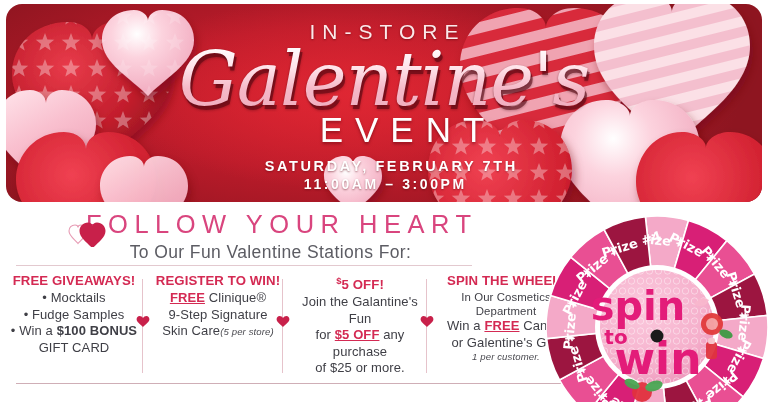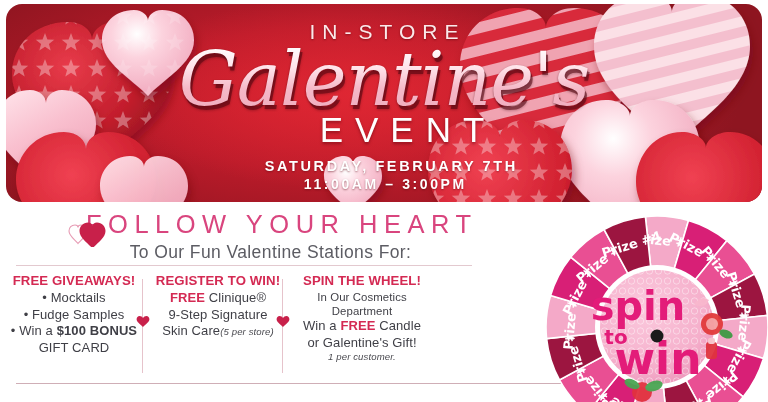--- a/index.html
+++ b/index.html
@@ -145,21 +145,21 @@
   .col-head{
     font-size:13.2px; font-weight:700; color:#d42a53;
     letter-spacing:.1px; line-height:15px;
   }
   .col-line{
     font-size:13px; color:#3f3f46; line-height:16.5px; letter-spacing:.1px;
   }
   .col-line.small{ font-size:11.4px; line-height:14px; }
   .col-line.tiny{ font-size:9.6px; line-height:12px; font-style:italic; color:#4a4a50;}
   .b{ font-weight:700; }
-  .pinkb{ font-weight:700; color:#d42a53; }
+  .pinkb{ font-weight:700; color:#d42a53;text-decoration:underline; }
   .supd{ font-size:9.5px; vertical-align:super; }
   .head-block{ margin-bottom:2px; }
 
   
   .vdiv{
     position:absolute; right:-2px; top:6px; width:14px; height:94px;
   }
   .vdiv .ln{
     position:absolute; left:6px; top:0; width:1px; height:94px; background:#e6c3cb;
   }
@@ -306,20 +306,32 @@
       <div class="col-line">9-Step Signature</div>
       <div class="col-line"><span>Skin Care</span><span class="col-line tiny" style="display:inline">(5 per store)</span></div>
       <div class="vdiv">
         <div class="ln"></div>
         <svg class="hh" viewBox="0 0 14 13">
           <path d="M3.6 1 C1.8 1 0.6 2.4 0.6 4.2 C0.6 6.8 3.6 8.6 7 12 C10.4 8.6 13.4 6.8 13.4 4.2 C13.4 2.4 12.2 1 10.4 1 C9 1 7.7 1.8 7 2.9 C6.3 1.8 5 1 3.6 1 Z" fill="#c8204a"></path>
         </svg>
       </div>
     </div>
 
+    <div class="col col3">
+      <div class="col-head head-block"><span class="supd">$</span><span>5 OFF!</span></div>
+      <div class="col-line">Join the Galantine's Fun</div>
+      <div class="col-line"><span>for </span><span class="pinkb">$5 OFF</span><span> any purchase</span></div>
+      <div class="col-line">of $25 or more.</div>
+      <div class="vdiv">
+        <div class="ln"></div>
+        <svg class="hh" viewBox="0 0 14 13">
+          <path d="M3.6 1 C1.8 1 0.6 2.4 0.6 4.2 C0.6 6.8 3.6 8.6 7 12 C10.4 8.6 13.4 6.8 13.4 4.2 C13.4 2.4 12.2 1 10.4 1 C9 1 7.7 1.8 7 2.9 C6.3 1.8 5 1 3.6 1 Z" fill="#c8204a"></path>
+        </svg>
+      </div>
+    </div>
 
     <div class="col col4">
       <div class="col-head head-block">SPIN THE WHEEL!</div>
       <div class="col-line small">In Our Cosmetics Department</div>
       <div class="col-line"><span>Win a </span><span class="pinkb">FREE</span><span> Candle</span></div>
       <div class="col-line">or Galentine's Gift!</div>
       <div class="col-line tiny">1 per customer.</div>
     </div>
   </div>
 

